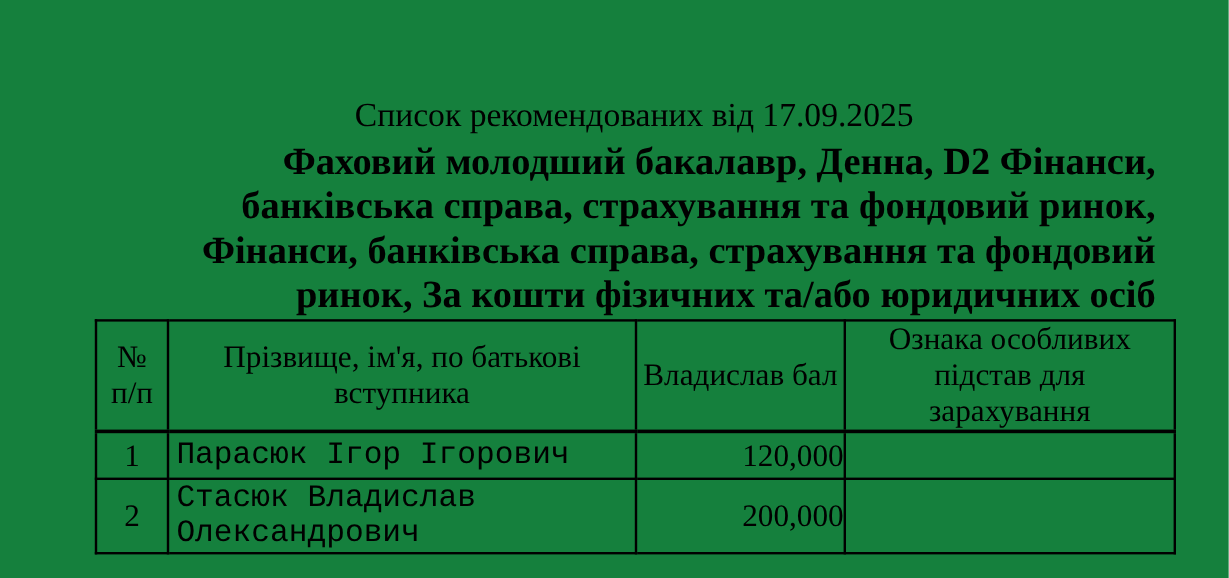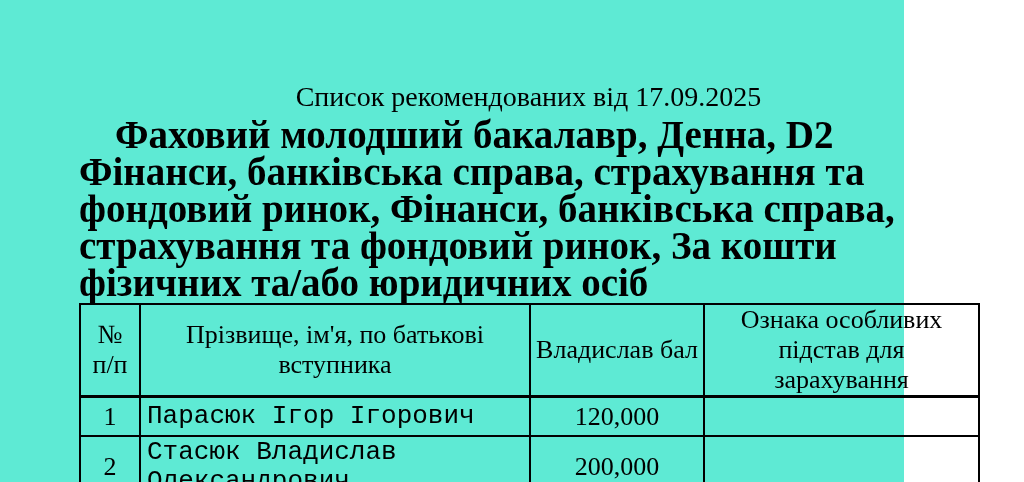--- a/index.html
+++ b/index.html
@@ -5,48 +5,48 @@
   html, body {
     margin: 0;
     padding: 0;
     background: #ffffff;
     width: 1024px;
     height: 482px;
     overflow: hidden;
   }
   .page {
     position: relative;
-    width: 904px;
+    width: 1024px;
     height: 482px;
-    background: #5eead4;
+    background: #15803d;
     color: #000000;
     font-family: "Liberation Serif", "DejaVu Serif", serif;
   }
   .content {
     position: absolute;
     left: 79px;
     top: 80px;
     width: 899px;
   }
   .page-title {
     margin: 0;
     font-size: 28px;
     font-weight: normal;
     line-height: 33px;
     text-align: center;
     white-space: nowrap;
   }
   .program-heading {
     margin: 3px 0 0 0;
     width: 884px;
-    font-size: 39px;
+    font-size: 32px;
     font-weight: bold;
     line-height: 37px;
     text-indent: 36px;
-    text-align: left;
+    text-align: right;
   }
   table.applicants {
     margin-top: 2px;
     border-collapse: collapse;
     table-layout: fixed;
     width: 899px;
   }
   table.applicants th,
   table.applicants td {
     border: 2px solid #000000;
@@ -63,21 +63,21 @@
     border-bottom-width: 3px;
   }
   table.applicants tbody td {
     line-height: 29px;
     padding: 0;
   }
   tr.row-first  { height: 39px; }
   tr.row-second { height: 56px; }
   .cell-number { text-align: center; }
   .cell-name   { text-align: left; padding: 1px 6px 1px 6px !important; font-family: Liberation Mono, monospace; }
-  .cell-score  { text-align: center; margin-top: 20px; }
+  .cell-score  { text-align: right; margin-top: 20px; }
   .cell-special { }
 </style>
 </head>
 <body>
 
 <div class="page">
   <div class="content">
 
     <h1 class="page-title">Список рекомендованих від 17.09.2025</h1>
 

